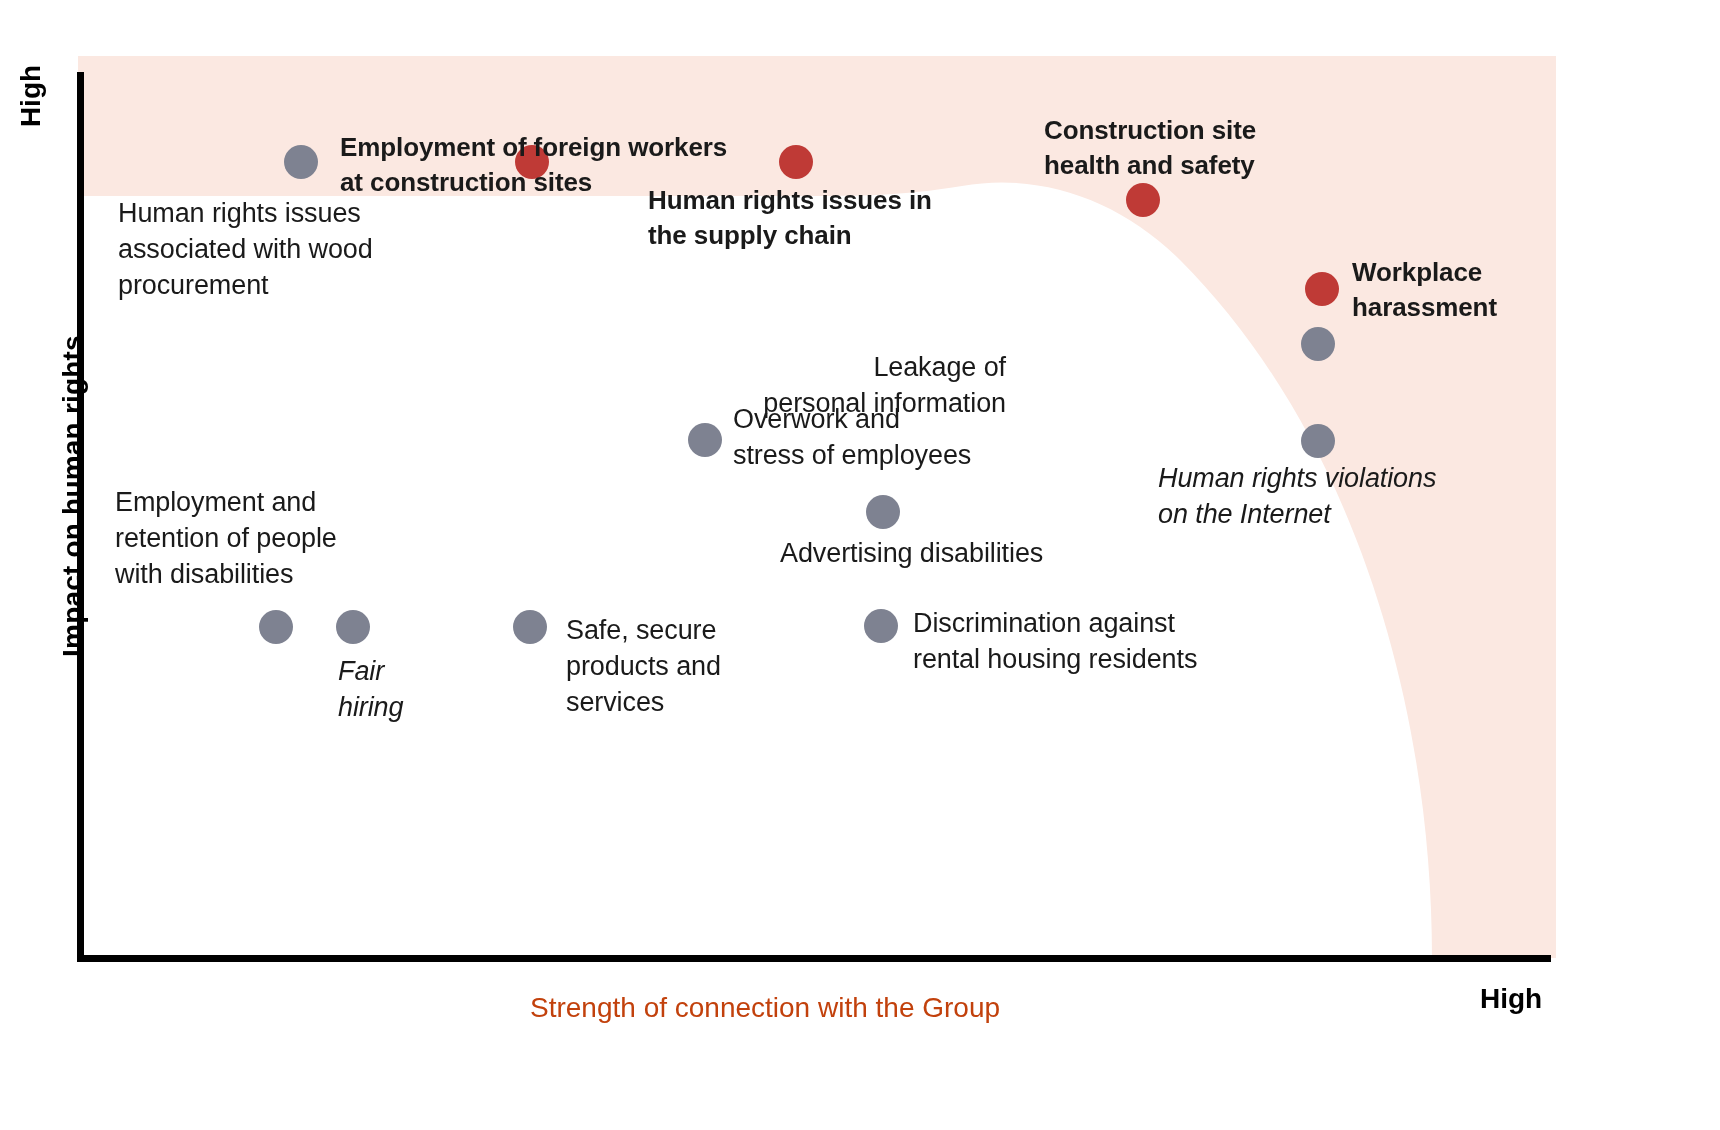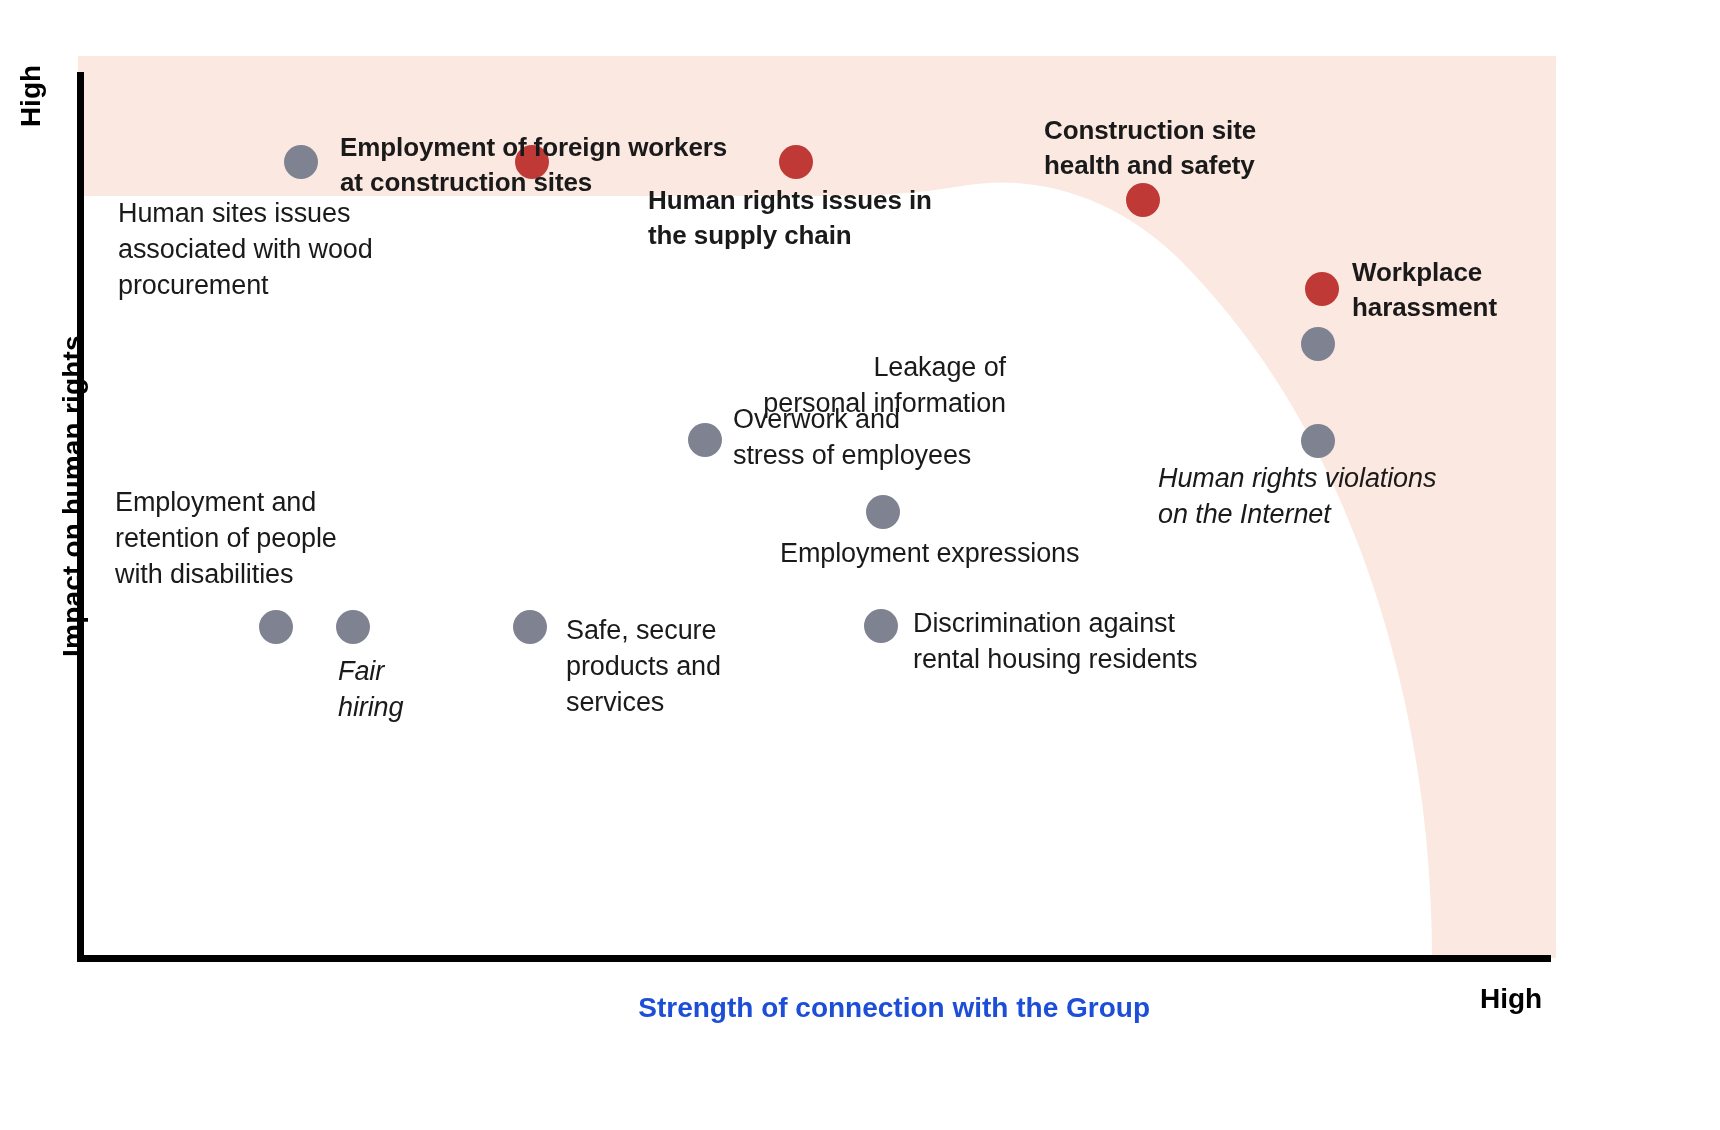--- a/index.html
+++ b/index.html
@@ -87,25 +87,25 @@
     font-size: 28px;
     font-weight: bold;
     color: #000;
     white-space: nowrap;
   }
   #x-axis-title {
     position: absolute;
     left: 530px;
     top: 985px;
     width: 620px;
-    text-align: right;
-    font-size: 28px;
-    font-weight: bold;
+    text-align: left;
+    font-size: 28px;
+    font-weight: normal;
     line-height: 1.65;
-    color: #1d4ed8;
+    color: #c2410c;
   }
   #x-axis-high {
     position: absolute;
     left: 1480px;
     top: 983px;
     font-size: 28px;
     font-weight: bold;
     color: #000;
     white-space: nowrap;
   }
@@ -189,30 +189,30 @@
       </div>
     <div id="labels-layer">
         <div class="label bold align-left" style="top: 86px; left: 340px; margin-top: 44px;">Employment of foreign workers
 at construction sites</div>
         <div class="label bold align-left" style="top: 183px; left: 648px;">Human rights issues in
 the supply chain</div>
         <div class="label bold align-left" style="top: 113px; left: 1044px;">Construction site
 health and safety</div>
         <div class="label bold align-left" style="top: 255px; left: 1352px;">Workplace
 harassment</div>
-        <div class="label regular align-left" style="top: 196px; left: 118px;">Human sites issues
+        <div class="label regular align-left" style="top: 196px; left: 118px;">Human rights issues
 associated with wood
 procurement</div>
         <div class="label regular align-right" style="top: 318px; left: 0px; width: 1006px; margin-top: 32px;">Leakage of
 personal information</div>
         <div class="label regular align-left" style="top: 461px; left: 1158px; font-style: italic;">Human rights violations
 on the Internet</div>
         <div class="label regular align-left" style="top: 402px; left: 733px;">Overwork and
 stress of employees</div>
-        <div class="label regular align-left" style="top: 536px; left: 780px;">Employment expressions</div>
+        <div class="label regular align-left" style="top: 536px; left: 780px;">Advertising disabilities</div>
         <div class="label regular align-left" style="top: 485px; left: 115px;">Employment and
 retention of people
 with disabilities</div>
         <div class="label regular align-left" style="top: 654px; left: 338px; font-style: italic;">Fair
 hiring</div>
         <div class="label regular align-left" style="top: 613px; left: 566px;">Safe, secure
 products and
 services</div>
         <div class="label regular align-left" style="top: 606px; left: 913px;">Discrimination against
 rental housing residents</div>

